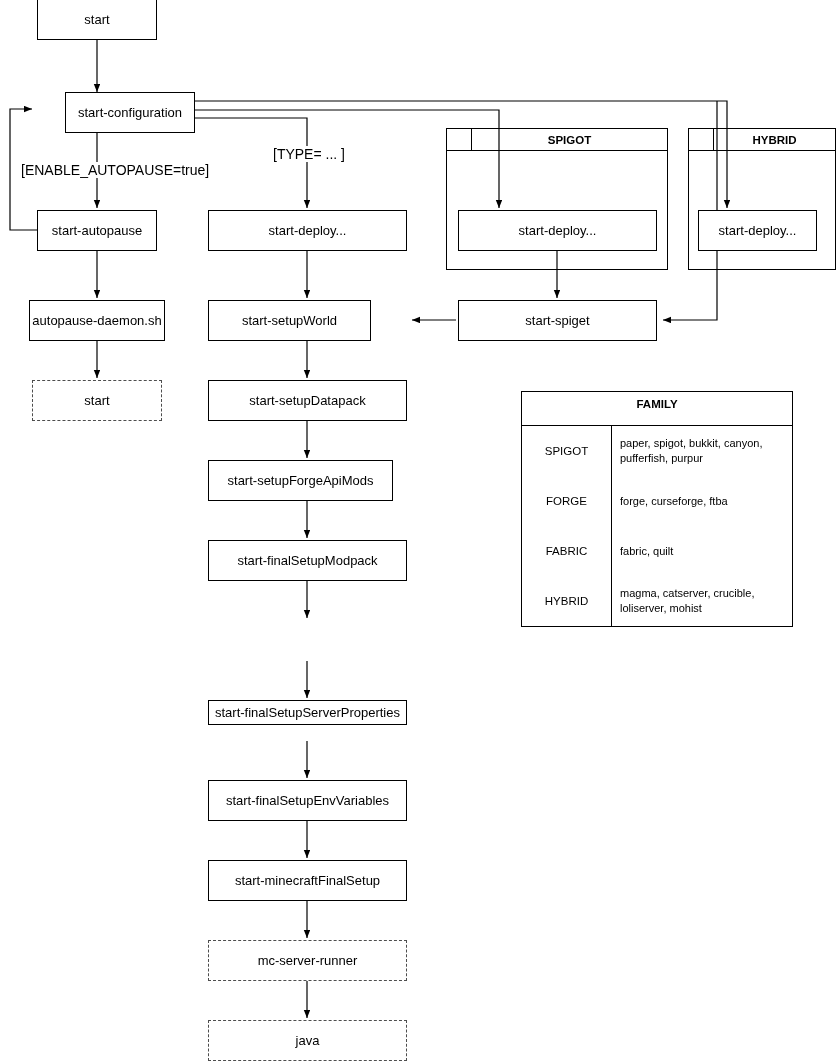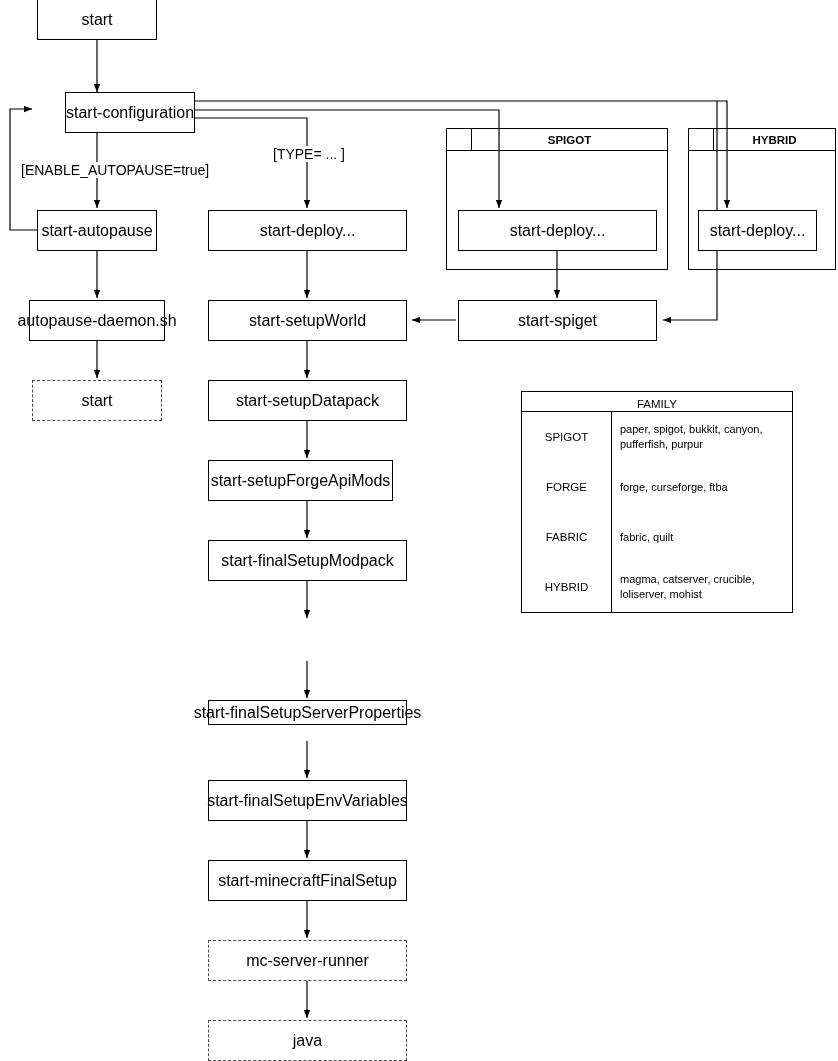--- a/index.html
+++ b/index.html
@@ -25,21 +25,21 @@
     pointer-events: none;
   }
   .node {
     position: absolute;
     box-sizing: border-box;
     border: 1px solid #000000;
     background: #ffffff;
     display: flex;
     align-items: center;
     justify-content: center;
-    font-size: 16px;
+    font-size: 13px;
     color: #000000;
     line-height: 1.2;
     white-space: nowrap;
   }
   .node.dashed {
     border: 1px dashed #4d4d4d;
   }
   .lane {
     position: absolute;
     box-sizing: border-box;
@@ -82,22 +82,22 @@
     box-sizing: border-box;
     border: 1px solid #000000;
     background: #ffffff;
     border-collapse: collapse;
   }
   #family-table .fam-title {
     box-sizing: border-box;
     border-bottom: 1px solid #000000;
     text-align: center;
     font-size: 11.5px;
-    font-weight: normal;
-    padding: 6px 0 1px 0;
+    font-weight: bold;
+    padding: 6px 0 15px 0;
     color: #000000;
   }
   #family-table .fam-body {
     display: block;
   }
   #family-table .fam-row {
     display: flex;
     align-items: stretch;
     min-height: 50px;
   }
@@ -214,21 +214,21 @@
   </div>
 
   <div class="node" style="left:698px; top:210px; width:119px; height:41px;">
     <span>start-deploy...</span>
   </div>
 
   <div class="node" style="left:458px; top:300px; width:199px; height:41px;">
     <span>start-spiget</span>
   </div>
 
-  <div class="node" style="left:208px; top:300px; width:199px; height:41px;">
+  <div class="node" style="left:208px; top:300px; width:163px; height:41px;">
     <span>start-setupWorld</span>
   </div>
 
   <div class="node" style="left:208px; top:380px; width:199px; height:41px;">
     <span>start-setupDatapack</span>
   </div>
 
   <div class="node" style="left:208px; top:460px; width:185px; height:41px;">
     <span>start-setupForgeApiMods</span>
   </div>

